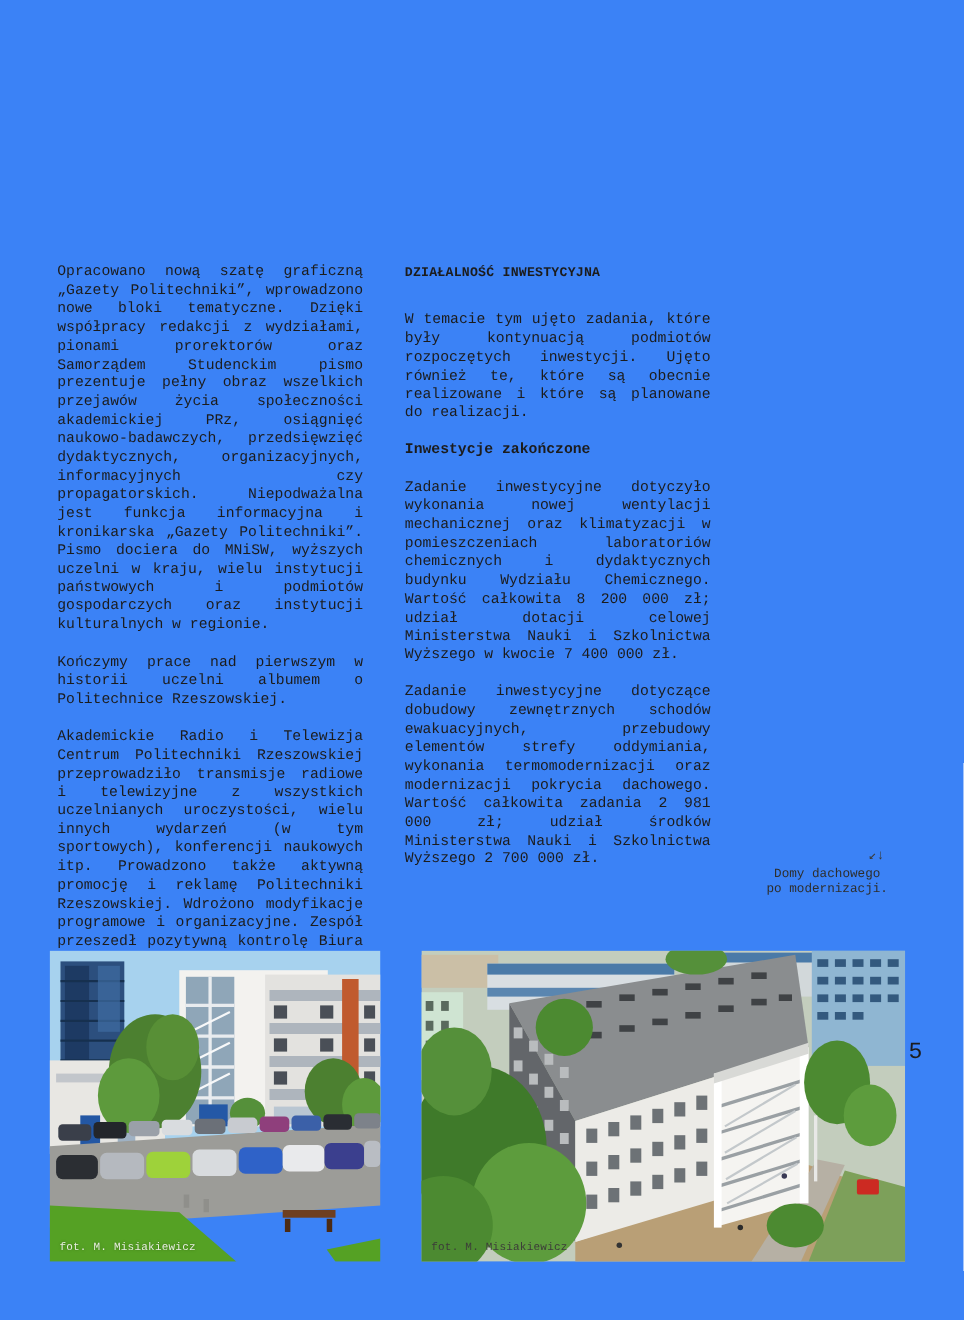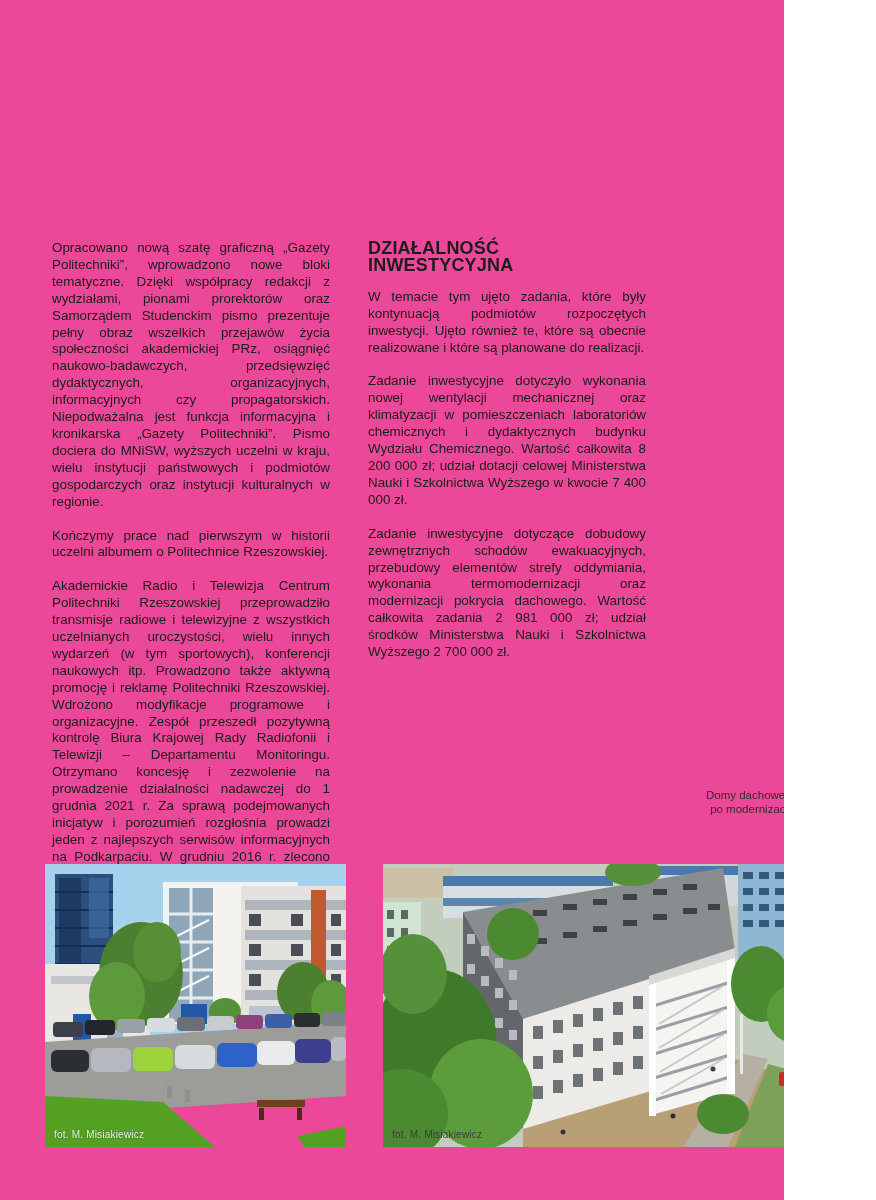--- a/index.html
+++ b/index.html
@@ -1,41 +1,41 @@
 <!DOCTYPE html>
 <html><head>
 <meta charset="utf-8">
 <style>
   * { box-sizing: border-box; }
   html, body { margin: 0; padding: 0; background: #ffffff; }
   .page {
     position: relative;
-    width: 784px;
+    width: 876px;
     height: 1200px;
-    background: #ec4899;
-    font-family: Liberation Sans, sans-serif;
+    background: #3b82f6;
+    font-family: Liberation Mono, monospace;
     color: #1c1c1c;
     overflow: hidden;
   }
   .col {
     position: absolute;
     top: 240px;
     width: 278px;
     font-size: 13.4px;
     line-height: 16.9px;
     text-align: justify;
   }
   .col-left  { left: 52px; }
   .col-right { left: 368px; }
   .col p { margin: 0 0 17px 0; }
   .section-heading {
-    font-size: 18px;
+    font-size: 12px;
     font-weight: bold;
     letter-spacing: 0.2px;
-    margin: 0 0 15px 0;
+    margin: 0 0 27px 0;
     text-align: left;
   }
   .sub-heading {
     font-size: 13.4px;
     font-weight: bold;
     margin: 0 0 17px 0;
     text-align: left;
   }
   .inv-title { font-weight: bold; margin: 0; }
   .inv-body  { margin: 0 0 17px 0; }
@@ -92,20 +92,21 @@
 
   <section class="col col-left">
     <p>Opracowano nową szatę graficzną „Gazety Politechniki”, wprowadzono nowe bloki tematyczne. Dzięki współpracy redakcji z wydziałami, pionami prorektorów oraz Samorządem Studenckim pismo prezentuje pełny obraz wszelkich przejawów życia społeczności akademickiej PRz, osiągnięć naukowo-badawczych, przedsięwzięć dydaktycznych, organizacyjnych, informacyjnych czy propagatorskich. Niepodważalna jest funkcja informacyjna i kronikarska „Gazety Politechniki”. Pismo dociera do MNiSW, wyższych uczelni w kraju, wielu instytucji państwowych i podmiotów gospodarczych oraz instytucji kulturalnych w regionie.</p>
     <p>Kończymy prace nad pierwszym w historii uczelni albumem o Politechnice Rzeszowskiej.</p>
     <p>Akademickie Radio i Telewizja Centrum Politechniki Rzeszowskiej przeprowadziło transmisje radiowe i telewizyjne z wszystkich uczelnianych uroczystości, wielu innych wydarzeń (w tym sportowych), konferencji naukowych itp. Prowadzono także aktywną promocję i reklamę Politechniki Rzeszowskiej. Wdrożono modyfikacje programowe i organizacyjne. Zespół przeszedł pozytywną kontrolę Biura Krajowej Rady Radiofonii i Telewizji – Departamentu Monitoringu. Otrzymano koncesję i zezwolenie na prowadzenie działalności nadawczej do 1 grudnia 2021 r. Za sprawą podejmowanych inicjatyw i porozumień rozgłośnia prowadzi jeden z najlepszych serwisów informacyjnych na Podkarpaciu. W grudniu 2016 r. zlecono wykonanie planu remontu i modernizacji studia emisyjnego.</p>
   </section>
 
   <section class="col col-right">
     <h2 class="section-heading">DZIAŁALNOŚĆ INWESTYCYJNA</h2>
     <p>W temacie tym ujęto zadania, które były kontynuacją podmiotów rozpoczętych inwestycji. Ujęto również te, które są obecnie realizowane i które są planowane do realizacji.</p>
+    <h3 class="sub-heading">Inwestycje zakończone</h3>
     <div>
       <p class="inv-body">Zadanie inwestycyjne dotyczyło wykonania nowej wentylacji mechanicznej oraz klimatyzacji w pomieszczeniach laboratoriów chemicznych i dydaktycznych budynku Wydziału Chemicznego. Wartość całkowita 8 200 000 zł; udział dotacji celowej Ministerstwa Nauki i Szkolnictwa Wyższego w kwocie 7 400 000 zł.</p>
     </div>
     <div>
       <p class="inv-body">Zadanie inwestycyjne dotyczące dobudowy zewnętrznych schodów ewakuacyjnych, przebudowy elementów strefy oddymiania, wykonania termomodernizacji oraz modernizacji pokrycia dachowego. Wartość całkowita zadania 2 981 000 zł; udział środków Ministerstwa Nauki i Szkolnictwa Wyższego 2 700 000 zł.</p>
     </div>
   </section>
 
   <aside class="side-caption">
     <div class="caption-arrows">↙↓</div>

